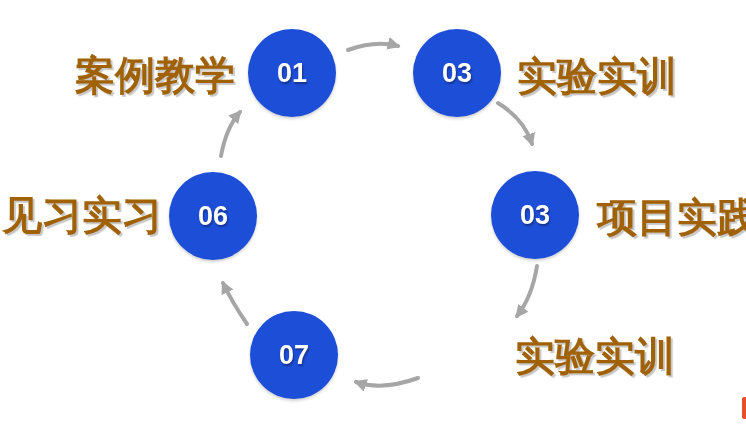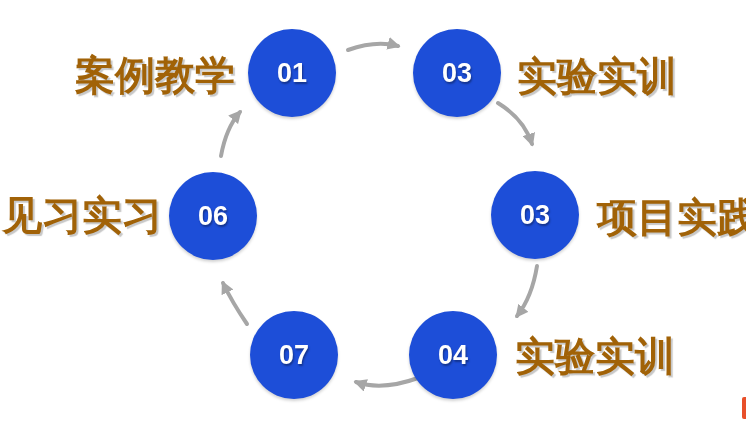--- a/index.html
+++ b/index.html
@@ -49,23 +49,20 @@
 
   <div class="circle" style="left:248px; top:29px;">
     <span>01</span>
   </div>
   <div class="circle" style="left:413px; top:29px;">
     <span>03</span>
   </div>
   <div class="circle" style="left:491px; top:171px;">
     <span>03</span>
   </div>
-  <div class="circle" style="left:409px; top:311px;">
-    <span>04</span>
-  </div>
   <div class="circle" style="left:250px; top:311px;">
     <span>07</span>
   </div>
   <div class="circle" style="left:169px; top:172px;">
     <span>06</span>
   </div>
 
   <div class="lbl" style="right:511px; top:55px; text-align:right;">案例教学</div>
   <div class="lbl" style="left:517px; top:56px;">实验实训</div>
   <div class="lbl" style="left:597px; top:197px;">项目实践</div>

